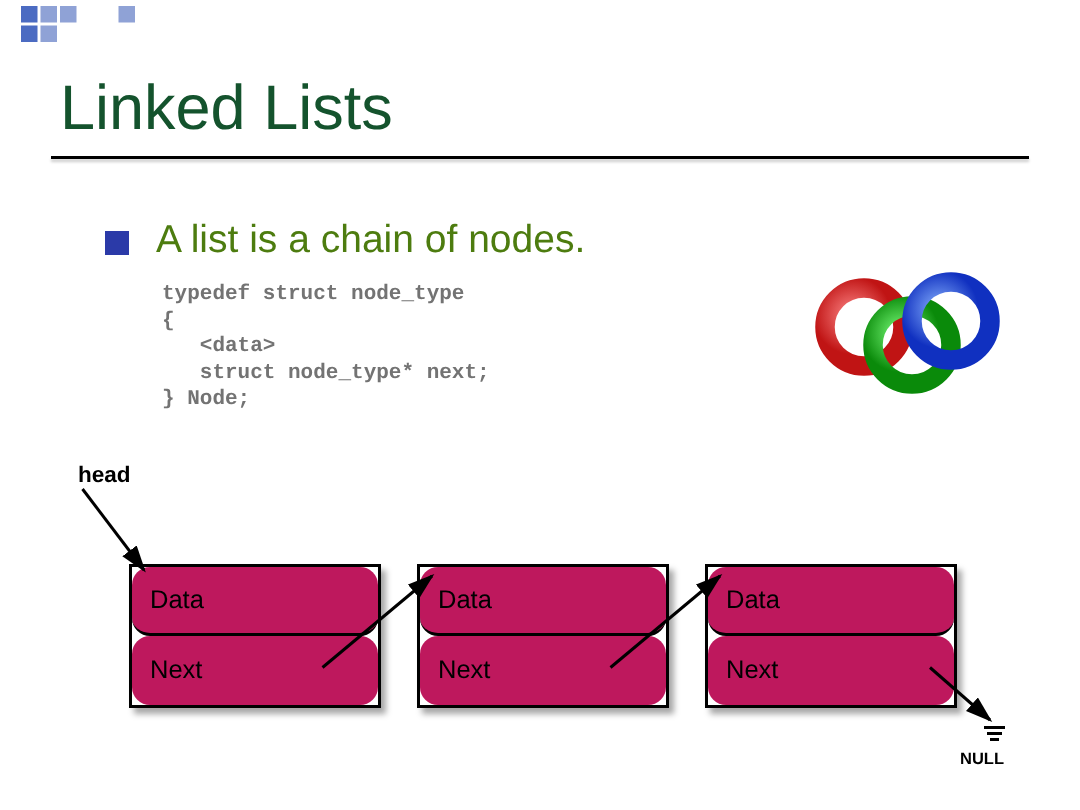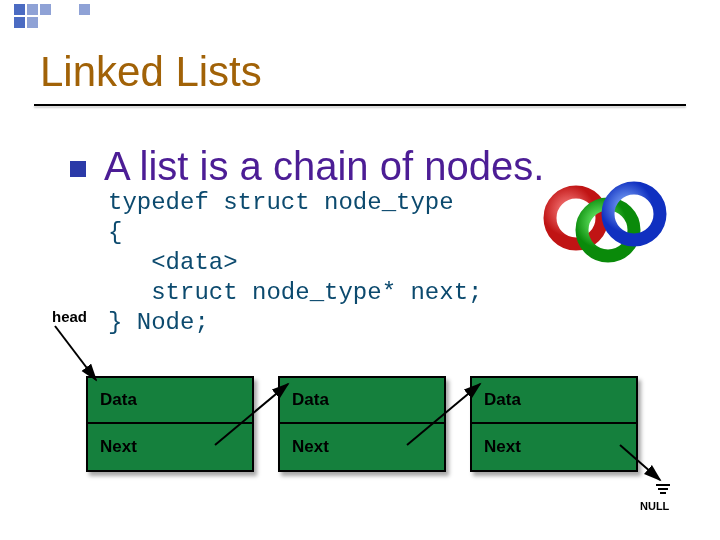--- a/index.html
+++ b/index.html
@@ -16,67 +16,67 @@
     width: 90px; gap: 2px;
     padding: 4px 0 0 14px;
   }
   .deco-squares span {
     width: 11px; height: 11px; background: #8fa2d6; display: inline-block;
   }
   .deco-squares span.dk { background: #4b6bc2; }
   .deco-squares span.sp { visibility: hidden; }
   .title {
     position: absolute; top: 48px; left: 40px;
-    font-size: 42px; font-weight: 400; color: #a16207; text-align: right;
+    font-size: 42px; font-weight: 400; color: #14532d; text-align: right;
   }
   .hr {
     position: absolute; top: 104px; left: 34px;
     width: 652px; height: 2px; background: #000;
     box-shadow: 0 2px 2px rgba(0,0,0,0.2);
   }
   .bullet-row {
     position: absolute; top: 144px; left: 70px;
     display: flex; align-items: center; gap: 18px;
   }
   .bullet-sq {
     width: 16px; height: 16px; background: #2b3aa8;
     position: relative; top: 2px;
   }
   .bullet-text {
-    font-size: 40px; color: #4c1d95;
+    font-size: 26px; color: #4d7c0f;
   }
   .code {
     position: absolute; top: 188px; left: 108px;
     font-family: "Courier New", monospace;
-    font-size: 24px; line-height: 1.25;
-    font-weight: normal; color: #0c4a6e;
+    font-size: 14px; line-height: 1.25;
+    font-weight: bold; color: #737373;
     white-space: pre;
   }
   .head-label {
     position: absolute; top: 308px; left: 36px;
     font-size: 15px; font-weight: bold; margin-left: 16px;
   }
   svg.arrows {
     position: absolute; top: 0; left: 0;
     width: 720px; height: 540px;
     pointer-events: none;
   }
   .node {
     position: absolute;
     width: 168px;
     border: 2px solid #000;
     box-shadow: 3px 4px 4px rgba(0,0,0,0.35);
   }
   .node .cell {
     height: 46px;
-    background: #15803d;
+    background: #be185d;
     border-bottom: 2px solid #000;
     display: flex; align-items: center;
     padding-left: 12px;
-    font-size: 17px; font-weight: bold;
+    font-size: 17px; font-weight: normal; border-radius: 12px;
   }
   .node .cell:last-child { border-bottom: none; }
   .node1 { top: 376px; left: 86px; }
   .node2 { top: 376px; left: 278px; }
   .node3 { top: 376px; left: 470px; }
   .null-label {
     position: absolute; top: 500px; left: 640px;
     font-size: 11px; font-weight: bold;
   }
   .null-sym {

